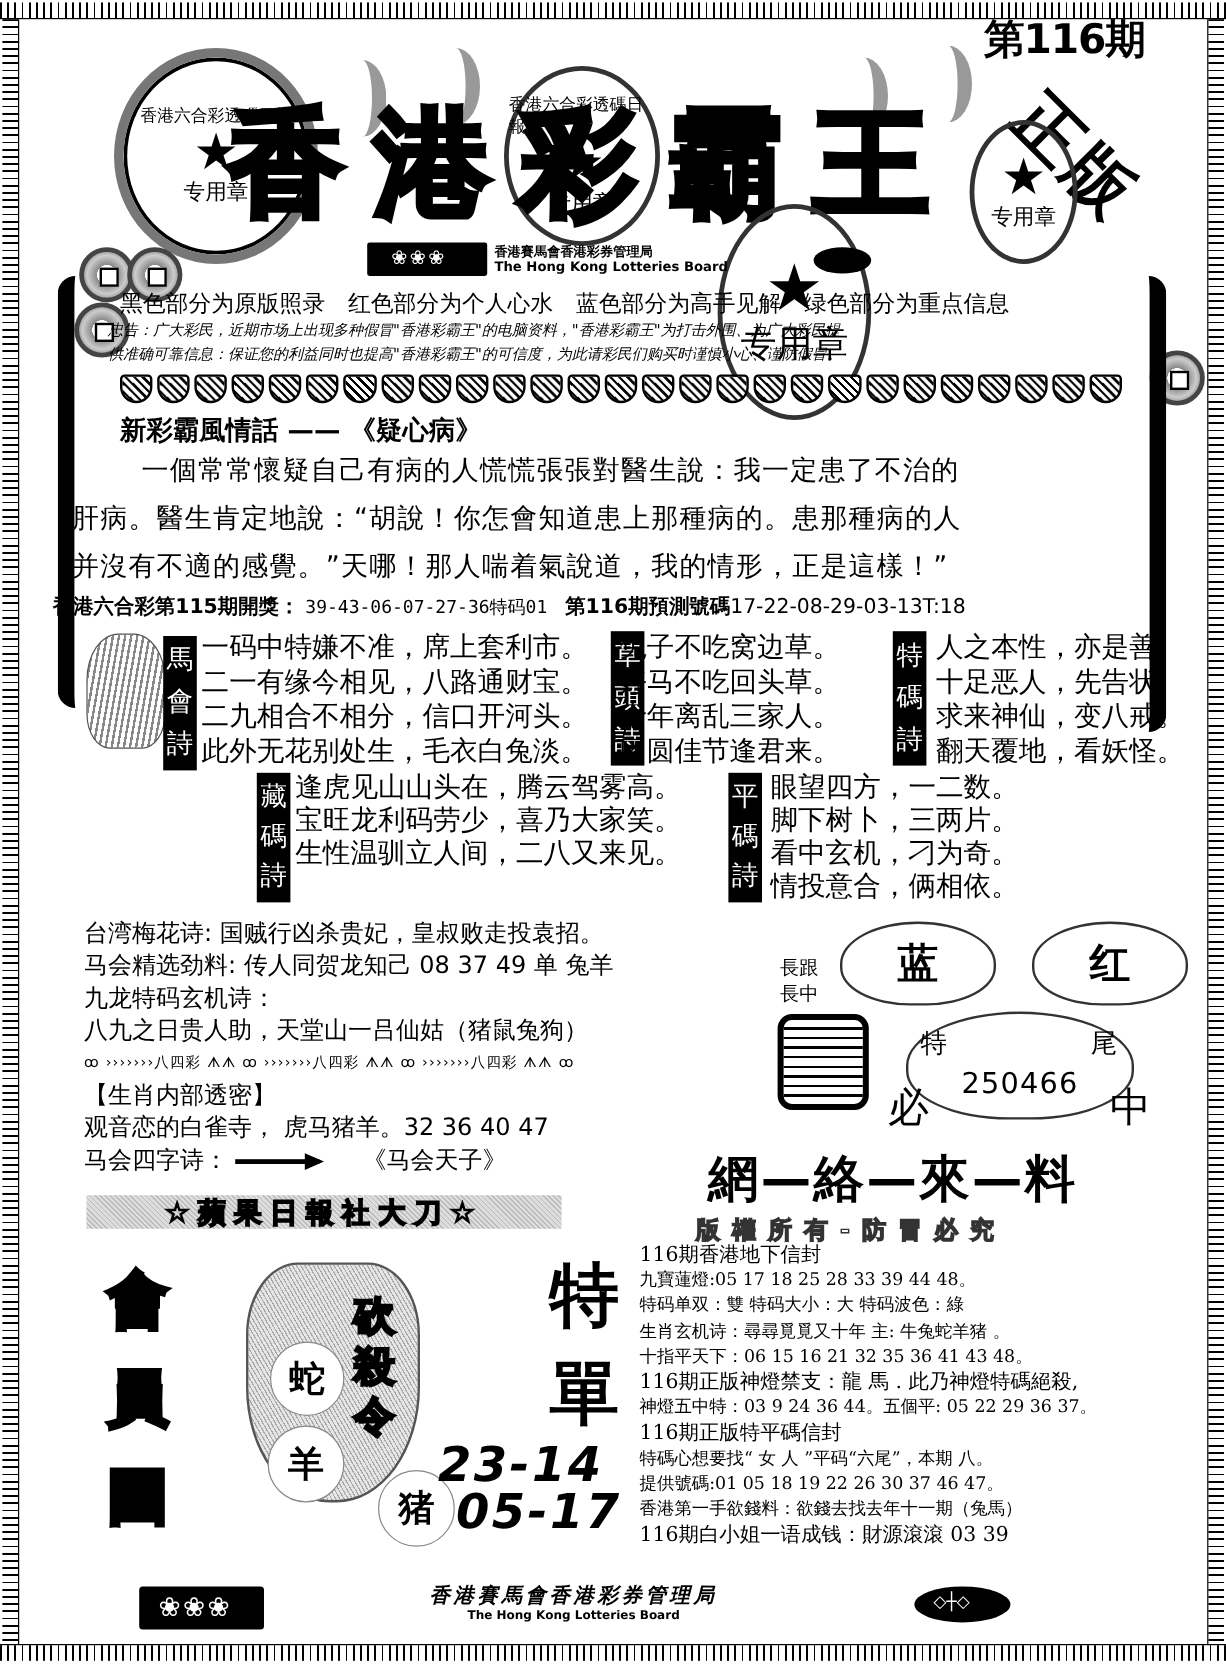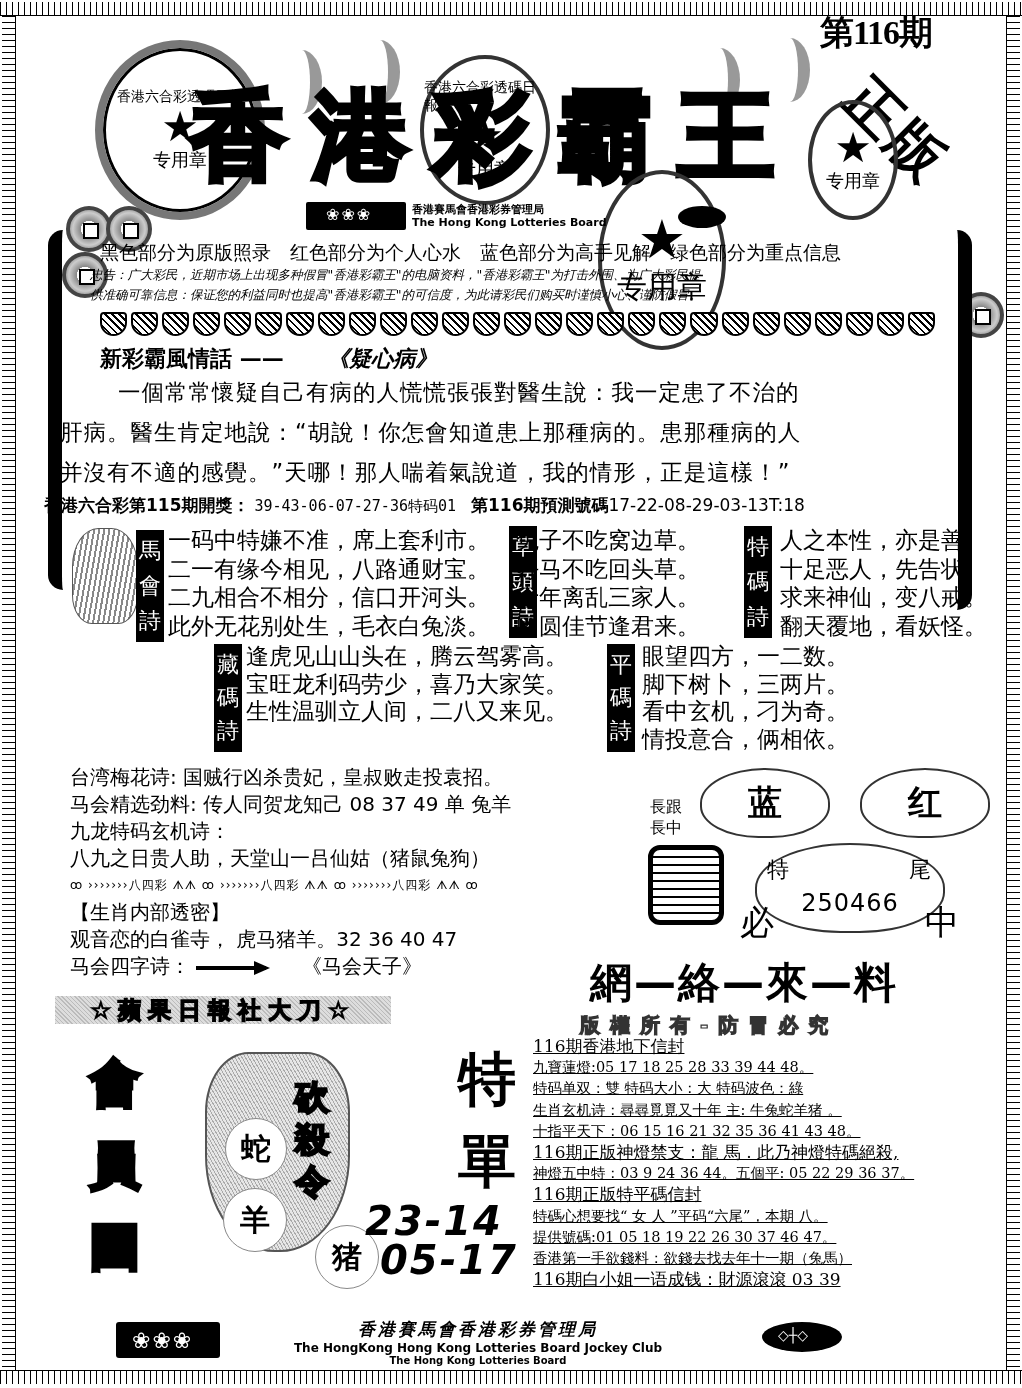--- a/index.html
+++ b/index.html
@@ -18,21 +18,21 @@
     position: absolute; top: 16px; bottom: 18px; width: 14px;
     background:
       repeating-linear-gradient(180deg, #000 0 1.5px, transparent 1.5px 6px, #000 6px 7.5px, transparent 7.5px 12px);
   }
   .border-left { left: 2px; border-right: 1.5px solid #000; }
   .border-right { right: 2px; border-left: 1.5px solid #000; }
 
   .abs { position: absolute; }
 
   
-  .issue { left: 820px; top: 10px; font-size: 34px; font-weight: bold; letter-spacing: -1px; font-family: Liberation Serif, serif; }
+  .issue { left: 820px; top: 10px; font-size: 34px; font-weight: bold; letter-spacing: -1px; }
   .zhengban { left: 880px; top: 62px; font-size: 56px; font-weight: bold; transform: rotate(45deg); transform-origin: left top; letter-spacing: 4px; }
   .main-title {
     left: 190px; top: 88px; font-size: 96px; font-weight: bold; letter-spacing: 26px;
     color: #fff; -webkit-text-stroke: 5px #000; line-height: 1;
   }
   .moon { width: 40px; height: 64px; border-radius: 50%; border-right: 12px solid #999; }
   .stamp {
     border: 4px solid #333; border-radius: 50%; display: flex; align-items: center; justify-content: center;
     flex-direction: column;
   }
@@ -55,21 +55,21 @@
   .color-legend { left: 100px; top: 240px; font-size: 19px; word-spacing: 12px; }
   .warning { left: 90px; top: 265px; font-size: 12.5px; font-style: italic; line-height: 20px; width: 880px; }
 
   .bowl-row { left: 100px; top: 312px; width: 835px; height: 26px; display: flex; gap: 4px; }
   .bowl { flex: 1; height: 24px; border-radius: 4px 4px 14px 14px; border: 2px solid #000; background: repeating-linear-gradient(45deg, #000 0 2px, #fff 2px 5px); }
 
   .snake-left { left: 48px; top: 230px; width: 30px; height: 360px; border-left: 14px solid #000; border-radius: 20px; }
   .snake-right { right: 50px; top: 230px; width: 30px; height: 380px; border-right: 14px solid #000; border-radius: 20px; }
 
   .story-title { left: 100px; top: 344px; font-size: 22px; font-weight: bold; }
-  .story-title .book { font-style: italic; font-weight: bold; margin-left: 36px; }
+  .story-title .book { font-weight: bold; }
   .story { left: 60px; top: 372px; width: 930px; font-size: 22.5px; line-height: 40px; letter-spacing: 1px; }
   .story p { white-space: nowrap; }
   .story p:first-child { padding-left: 58px; }
 
   .draw-line { left: 44px; top: 494px; font-size: 15.5px; white-space: nowrap; }
   .draw-line .bold-head { font-weight: bold; font-size: 17px; }
   .draw-line .nums { font-family: "DejaVu Sans Mono", monospace; font-size: 15px; }
   .draw-line .pred { font-size: 17px; }
 
   .horse { left: 72px; top: 528px; width: 66px; height: 96px; border-radius: 40% 40% 30% 30%;
@@ -80,21 +80,21 @@
     display: flex; flex-direction: column; justify-content: space-around; padding: 4px 0;
   }
   .poem-lines { font-size: 23px; line-height: 28.5px; white-space: nowrap; }
 
   .misc { left: 70px; top: 764px; font-size: 20px; line-height: 27px; white-space: nowrap; }
   .deco-row { font-size: 12px; letter-spacing: 1px; color: #000; }
   .arrow { display: inline-block; width: 70px; border-top: 4px solid #000; position: relative; vertical-align: middle; margin: 0 6px; }
   .arrow::after { content: ""; position: absolute; right: -4px; top: -9px; border-left: 16px solid #000; border-top: 7px solid transparent; border-bottom: 7px solid transparent; }
 
   .apple-banner {
-    left: 55px; top: 996px; width: 336px; height: 28px; background: repeating-linear-gradient(45deg, #bbb 0 1px, #ddd 1px 3px);
+    left: 72px; top: 996px; width: 396px; height: 28px; background: repeating-linear-gradient(45deg, #bbb 0 1px, #ddd 1px 3px);
     font-size: 23px; font-weight: bold; color: #fff; -webkit-text-stroke: 1.5px #000; letter-spacing: 7px;
     display: flex; align-items: center; justify-content: center;
   }
 
   .cloud { border: 2px solid #333; border-radius: 50% 50% 45% 45%; display: flex; align-items: center; justify-content: center; background: #fff; }
   .cloud-blue { left: 700px; top: 768px; width: 130px; height: 70px; font-size: 34px; font-weight: bold; }
   .cloud-red { left: 860px; top: 768px; width: 130px; height: 70px; font-size: 34px; font-weight: bold; }
   .follow { left: 650px; top: 796px; font-size: 16px; line-height: 21px; }
   .cloud-num { left: 755px; top: 843px; width: 190px; height: 90px; font-size: 24px; }
   .cloud-num .te { position: absolute; left: 10px; top: 10px; font-size: 22px; }
@@ -113,21 +113,21 @@
   .ball { border-radius: 50%; background: #fff; border: 1px solid #888; display: flex; align-items: center; justify-content: center; font-size: 30px; font-weight: bold; }
   .ball-snake { left: 225px; top: 1118px; width: 62px; height: 62px; }
   .ball-sheep { left: 223px; top: 1188px; width: 64px; height: 64px; }
   .ball-pig { left: 315px; top: 1225px; width: 64px; height: 64px; }
   .kill-order { left: 292px; top: 1076px; width: 40px; font-size: 34px; font-weight: bold; color: #fff; -webkit-text-stroke: 2.5px #000; line-height: 42px; text-align: center; }
   .te-dan { left: 455px; top: 1038px; font-size: 58px; font-weight: bold; line-height: 82px; width: 64px; text-align: center; }
   .pair { font-size: 40px; font-style: italic; font-weight: bold; letter-spacing: 2px; }
   .pair1 { left: 365px; top: 1198px; }
   .pair2 { left: 380px; top: 1237px; }
 
-  .envelope { left: 533px; top: 1036px; width: 470px; font-family: "DejaVu Serif", "Liberation Serif", serif; font-size: 14.5px; line-height: 21.2px; white-space: nowrap; text-decoration: underline; }
+  .envelope { left: 533px; top: 1036px; width: 470px; font-family: "DejaVu Serif", "Liberation Serif", serif; font-size: 14.5px; line-height: 21.2px; white-space: nowrap; }
   .envelope .hdr { font-size: 17px; }
 
   .footer-logo { left: 116px; top: 1322px; width: 104px; height: 36px; background: #000; border-radius: 3px; }
   .footer-logo::after { content: "❀❀❀"; color: #fff; position: absolute; left: 16px; top: 6px; font-size: 22px; letter-spacing: 2px; }
   .footer-text { left: 228px; top: 1318px; width: 500px; text-align: center; }
   .footer-text .cn { font-size: 17px; font-style: italic; font-weight: bold; letter-spacing: 3px; }
   .footer-text .en { font-size: 12px; font-weight: bold; }
   .footer-text .en2 { font-size: 10px; font-weight: bold; }
   .footer-oval { left: 762px; top: 1322px; width: 80px; height: 30px; background: #000; border-radius: 50%; }
   .footer-oval::after { content: "◇┼◇"; color: #fff; position: absolute; left: 16px; top: 5px; font-size: 14px; }
@@ -362,16 +362,15 @@
   <div class="hdr">116期正版特平碼信封</div>
   <div>特碼心想要找“ 女 人 ”平码“六尾”，本期 八。</div>
   <div>提供號碼:01 05 18 19 22 26 30 37 46 47。</div>
   <div>香港第一手欲錢料：欲錢去找去年十一期（兔馬）</div>
   <div class="hdr">116期白小姐一语成钱：財源滾滾 03 39</div>
 </div>
 
 <div class="abs footer-logo"></div>
 <div class="abs footer-text">
   <div class="cn">香港賽馬會香港彩券管理局</div>
-  <div class="en">The HongKong Hong Kong Lotteries Board Jockey Club</div>
   <div class="en2">The Hong Kong Lotteries Board</div>
 </div>
 <div class="abs footer-oval"></div>
 
 </body></html>

